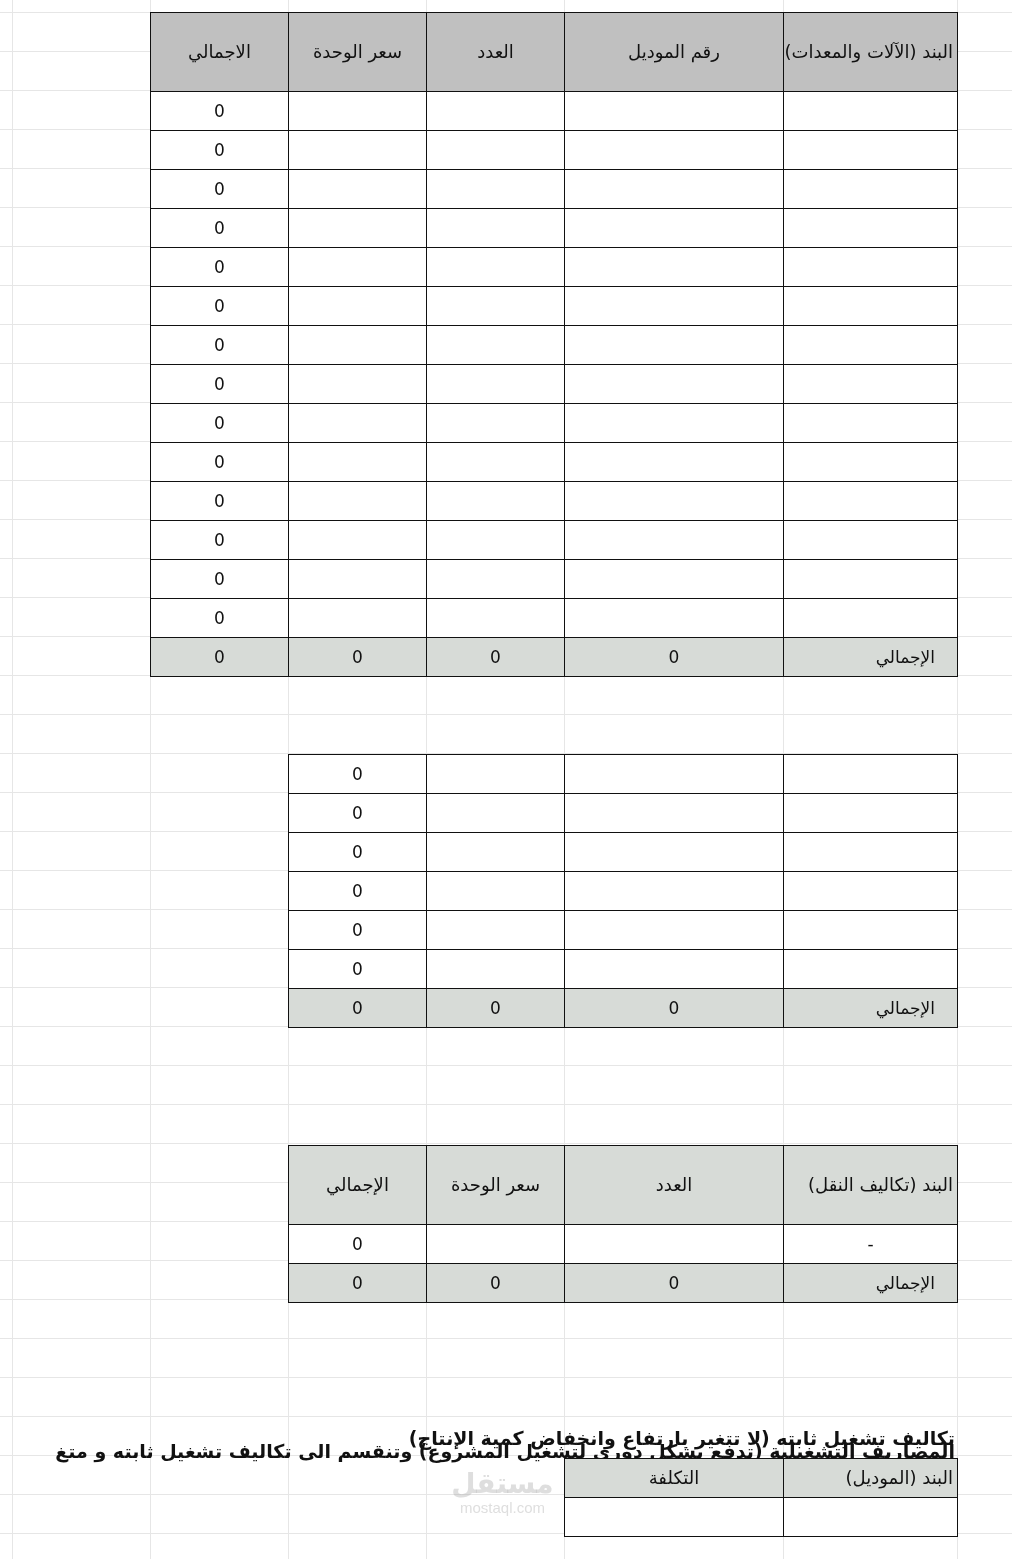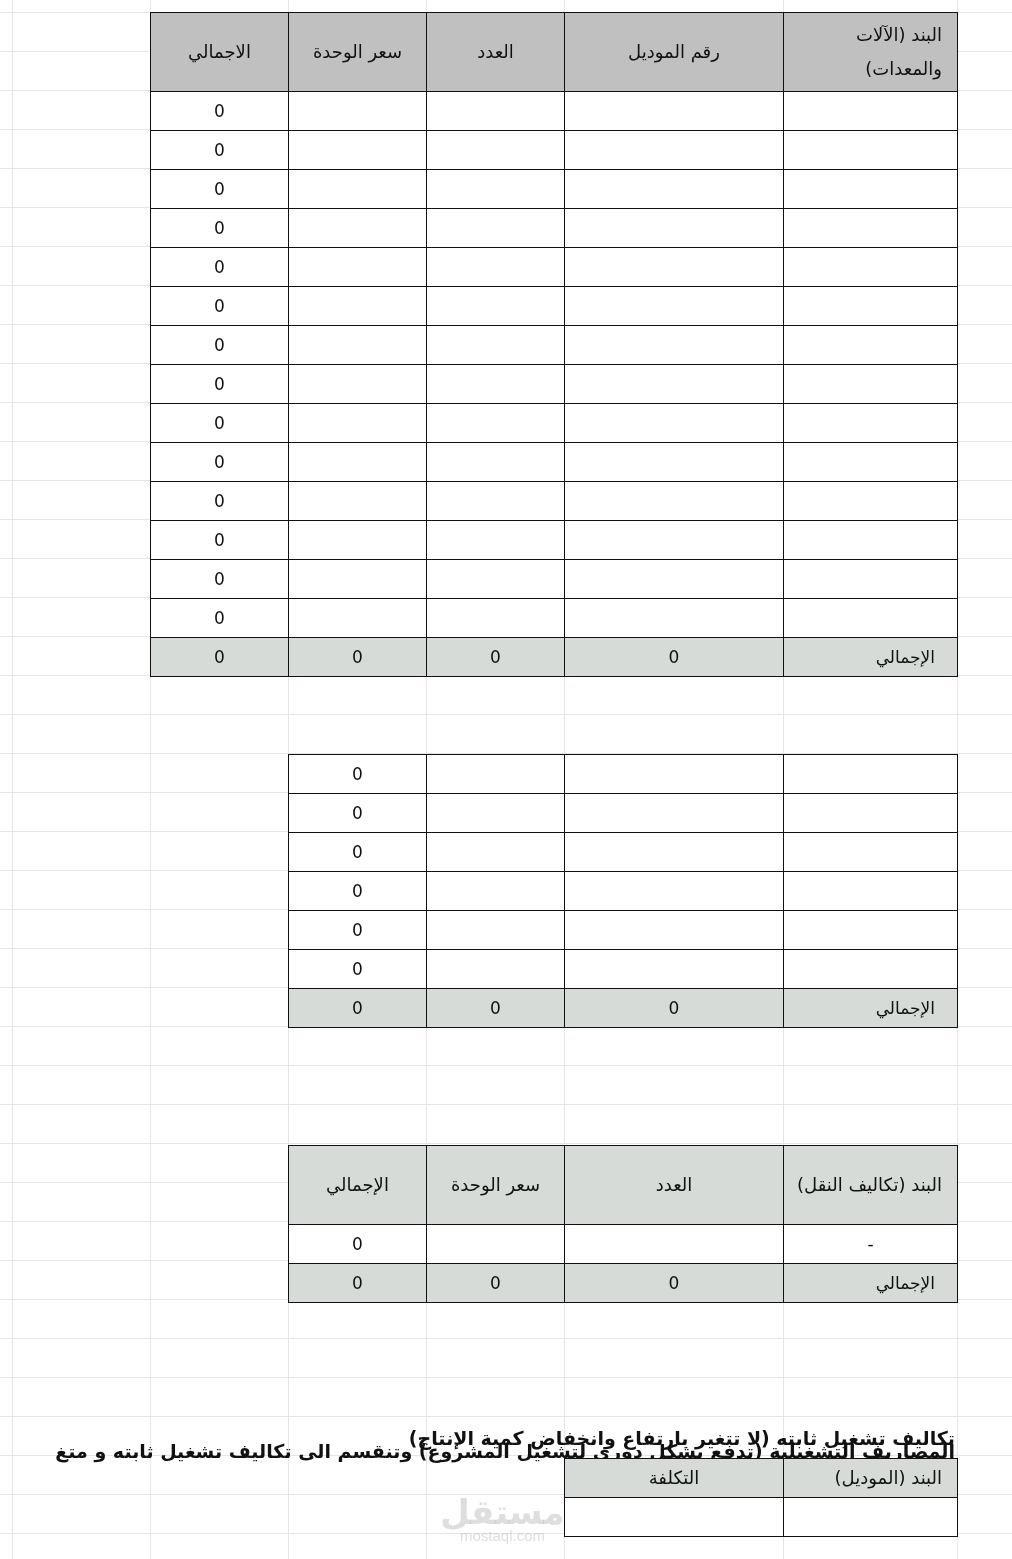--- a/index.html
+++ b/index.html
@@ -23,35 +23,35 @@
       position: absolute; border-collapse: collapse; table-layout: fixed;
       direction: rtl; background: #fff;
     }
     table.sheet td {
       border: 1px solid #111; padding: 0; text-align: center; vertical-align: middle;
       font-size: 17px; height: 38px; line-height: 20px; overflow: hidden;
     }
     table.sheet tr.head td { height: 78px; font-size: 18px; line-height: 34px; }
     table.sheet tr.head.short td { height: 38px; line-height: 20px; }
     table.sheet td.first { text-align: right; padding-right: 22px; }
-    table.sheet tr.head td.first { padding-right: 15px; }
+    table.sheet tr.head td.first { padding-right: 4px; }
     .hdr-dark td { background: #c0c0c0; }
     .hdr-light td { background: #d7dbd7; }
     .total td { background: #d7dbd7; }
 
     .note {
       position: absolute; right: 57px; direction: rtl; white-space: nowrap;
       font-size: 19px; font-weight: bold; line-height: 39px; height: 39px;
     }
 
     .watermark {
       position: absolute; left: 440px; top: 1468px; width: 125px; text-align: center;
       color: rgba(160,160,160,0.35); pointer-events: none;
     }
-    .watermark .ar { font-size: 34px; font-weight: bold; line-height: 32px; direction: rtl; margin-top: 28px; }
+    .watermark .ar { font-size: 28px; font-weight: bold; line-height: 32px; direction: rtl; }
     .watermark .en { font-size: 15px; line-height: 16px; font-family: "Liberation Sans", sans-serif; }
   </style>
 </head>
 <body>
 
 <div class="grid"></div>
 <div class="hline0"></div>
 <div class="vline" style="left:12px"></div>
 <div class="vline" style="left:150px"></div>
 <div class="vline" style="left:288px"></div>

